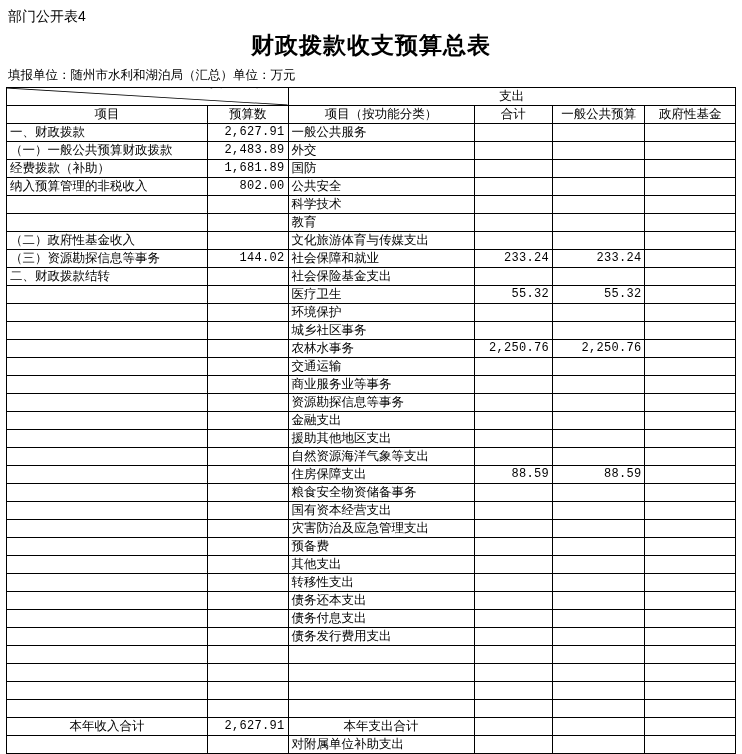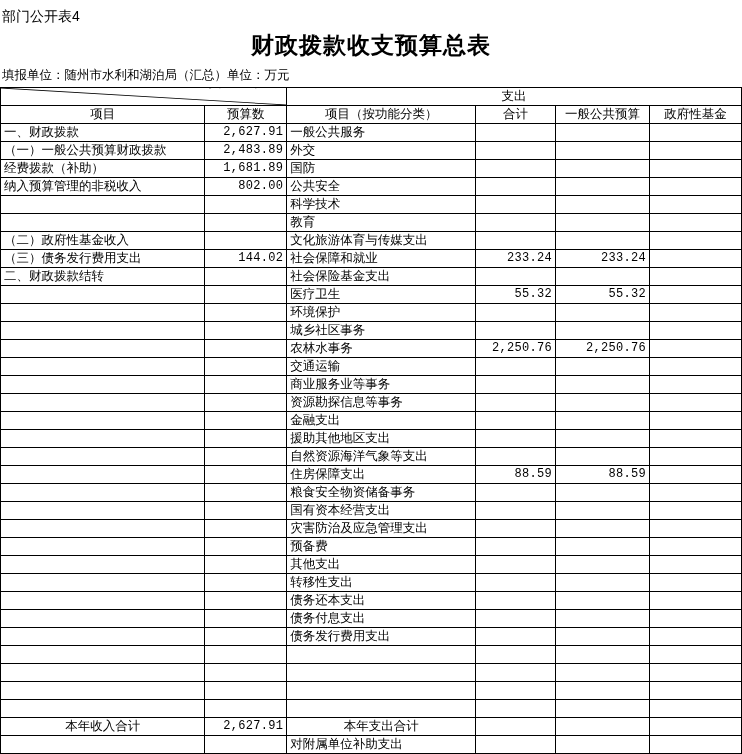--- a/index.html
+++ b/index.html
@@ -13,21 +13,21 @@
     font-family: "Liberation Sans", sans-serif;
     color: #000000;
     position: relative;
     overflow: hidden;
   }
   .page {
     width: 742px;
     height: 754px;
     position: relative;
     box-sizing: border-box;
-    padding: 0 0;
+    padding: 0 6px;
   }
   .doc-code {
     font-size: 14px;
     padding: 6px 0 0 2px;
     line-height: 20px;
   }
   .doc-title {
     text-align: center;
     font-size: 23px;
     font-weight: bold;
@@ -185,21 +185,21 @@
         </tr>
         <tr>
           <td class="lft ind1">（二）政府性基金收入</td>
           <td class="num"></td>
           <td class="lft">文化旅游体育与传媒支出</td>
           <td class="num"></td>
           <td class="num"></td>
           <td class="num"></td>
         </tr>
         <tr>
-          <td class="lft ind1">（三）债务发行费用支出</td>
+          <td class="lft ind1">（三）资源勘探信息等事务</td>
           <td class="num">144.02</td>
           <td class="lft">社会保障和就业</td>
           <td class="num">233.24</td>
           <td class="num">233.24</td>
           <td class="num"></td>
         </tr>
         <tr>
           <td class="lft">二、财政拨款结转</td>
           <td class="num"></td>
           <td class="lft">社会保险基金支出</td>

